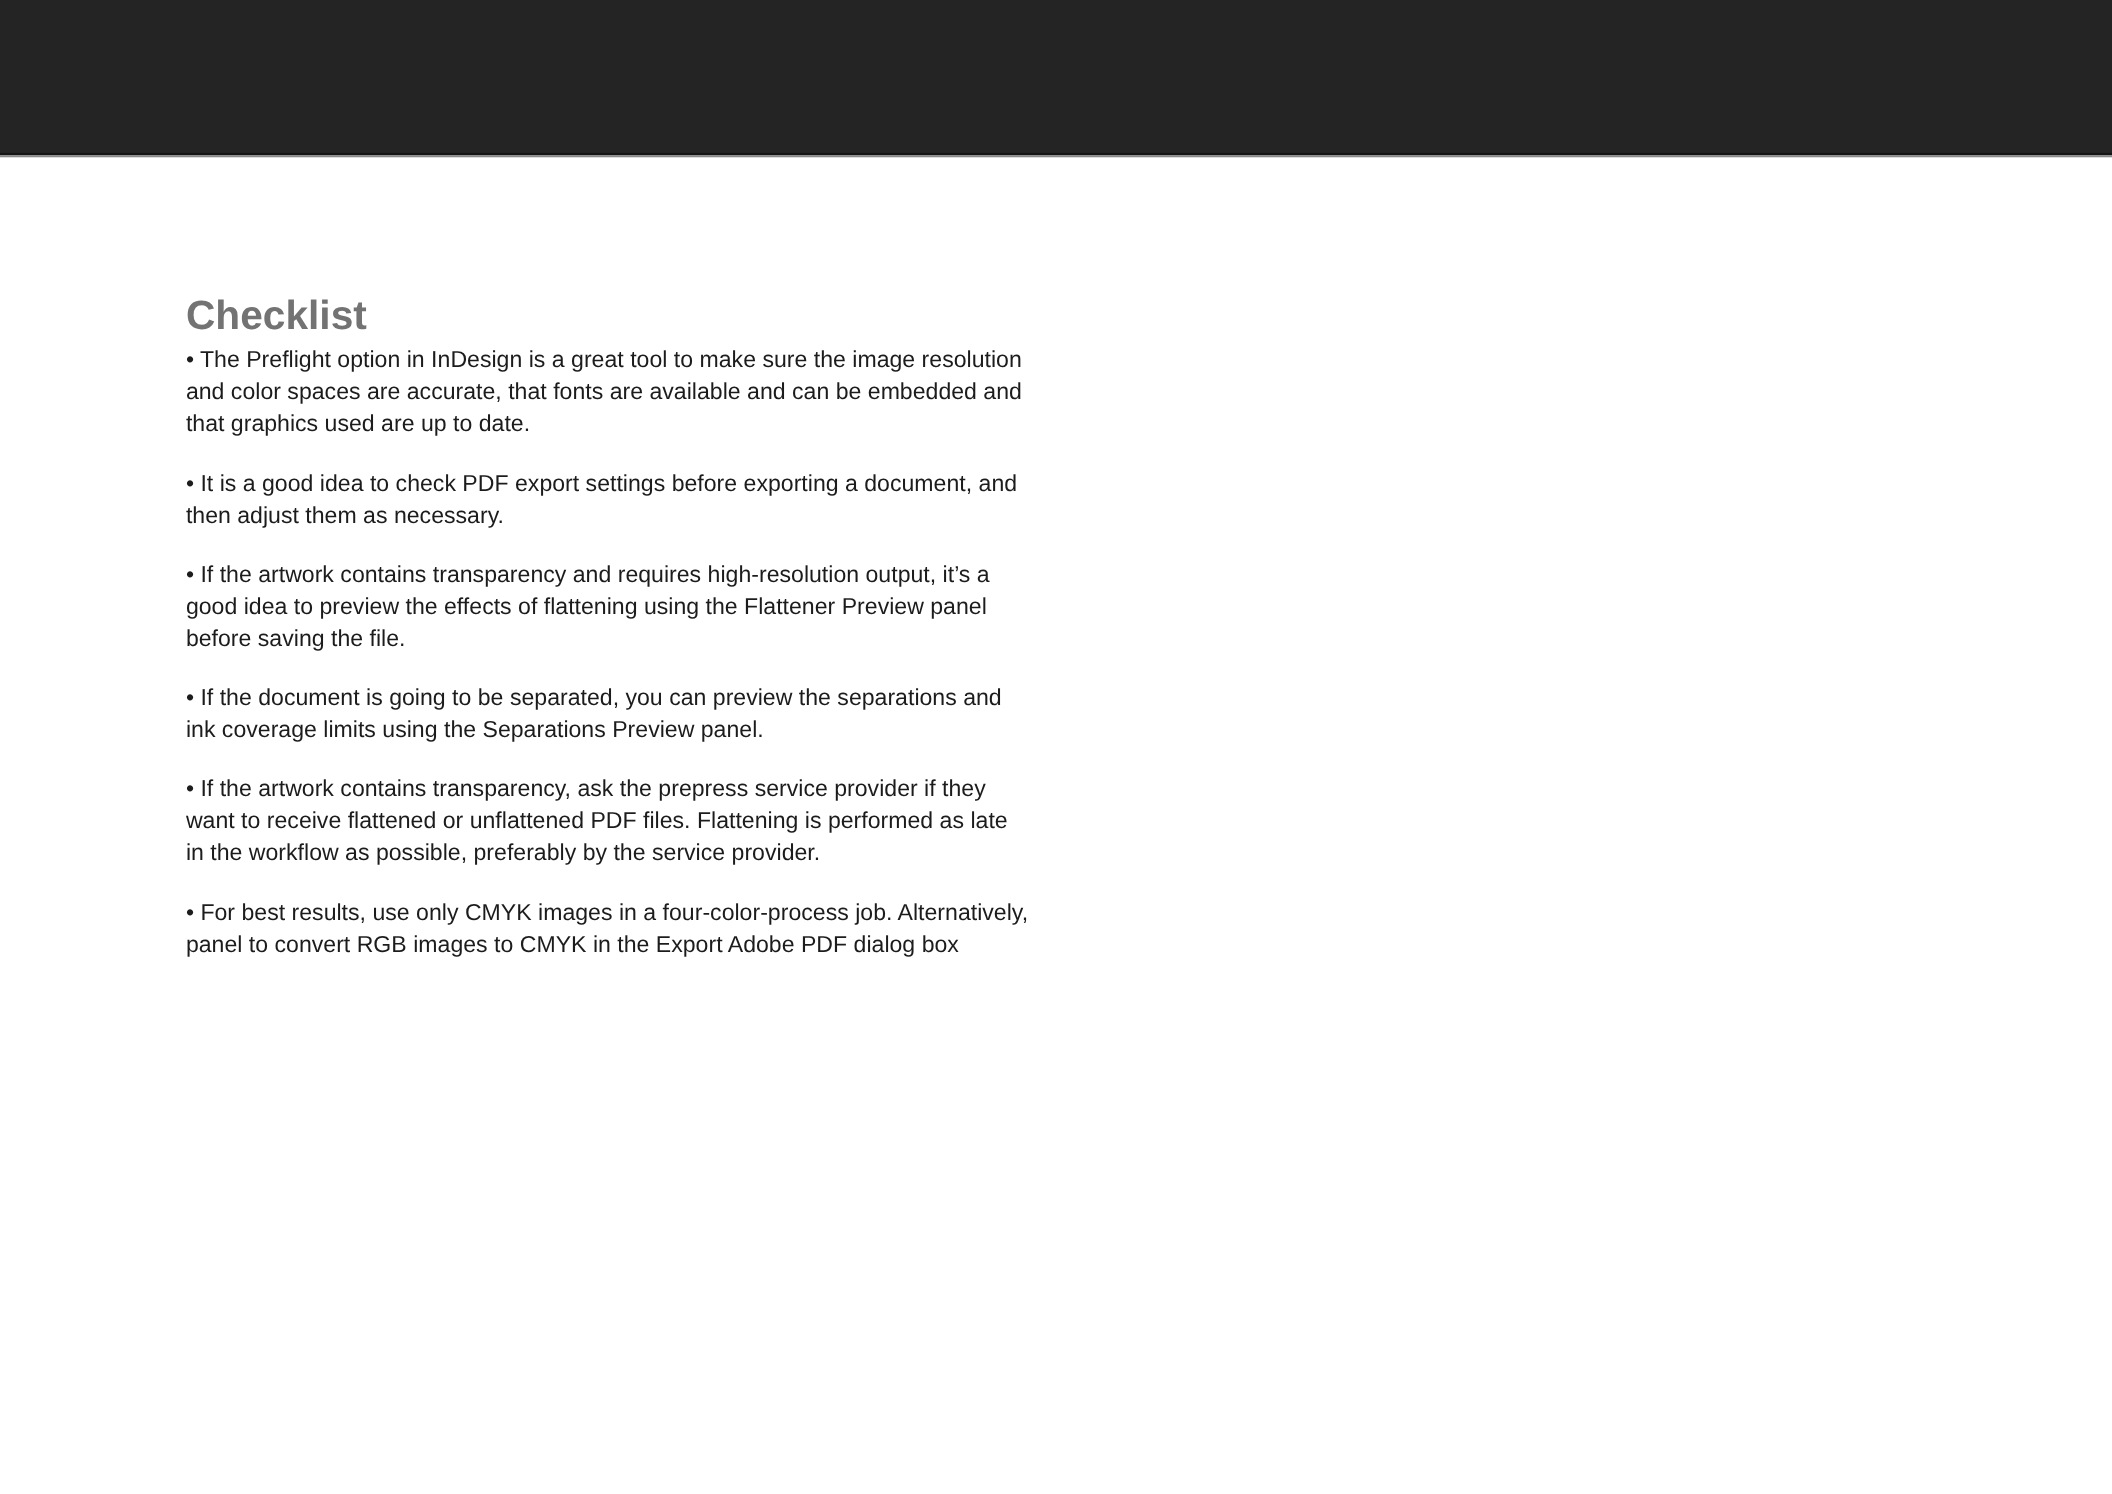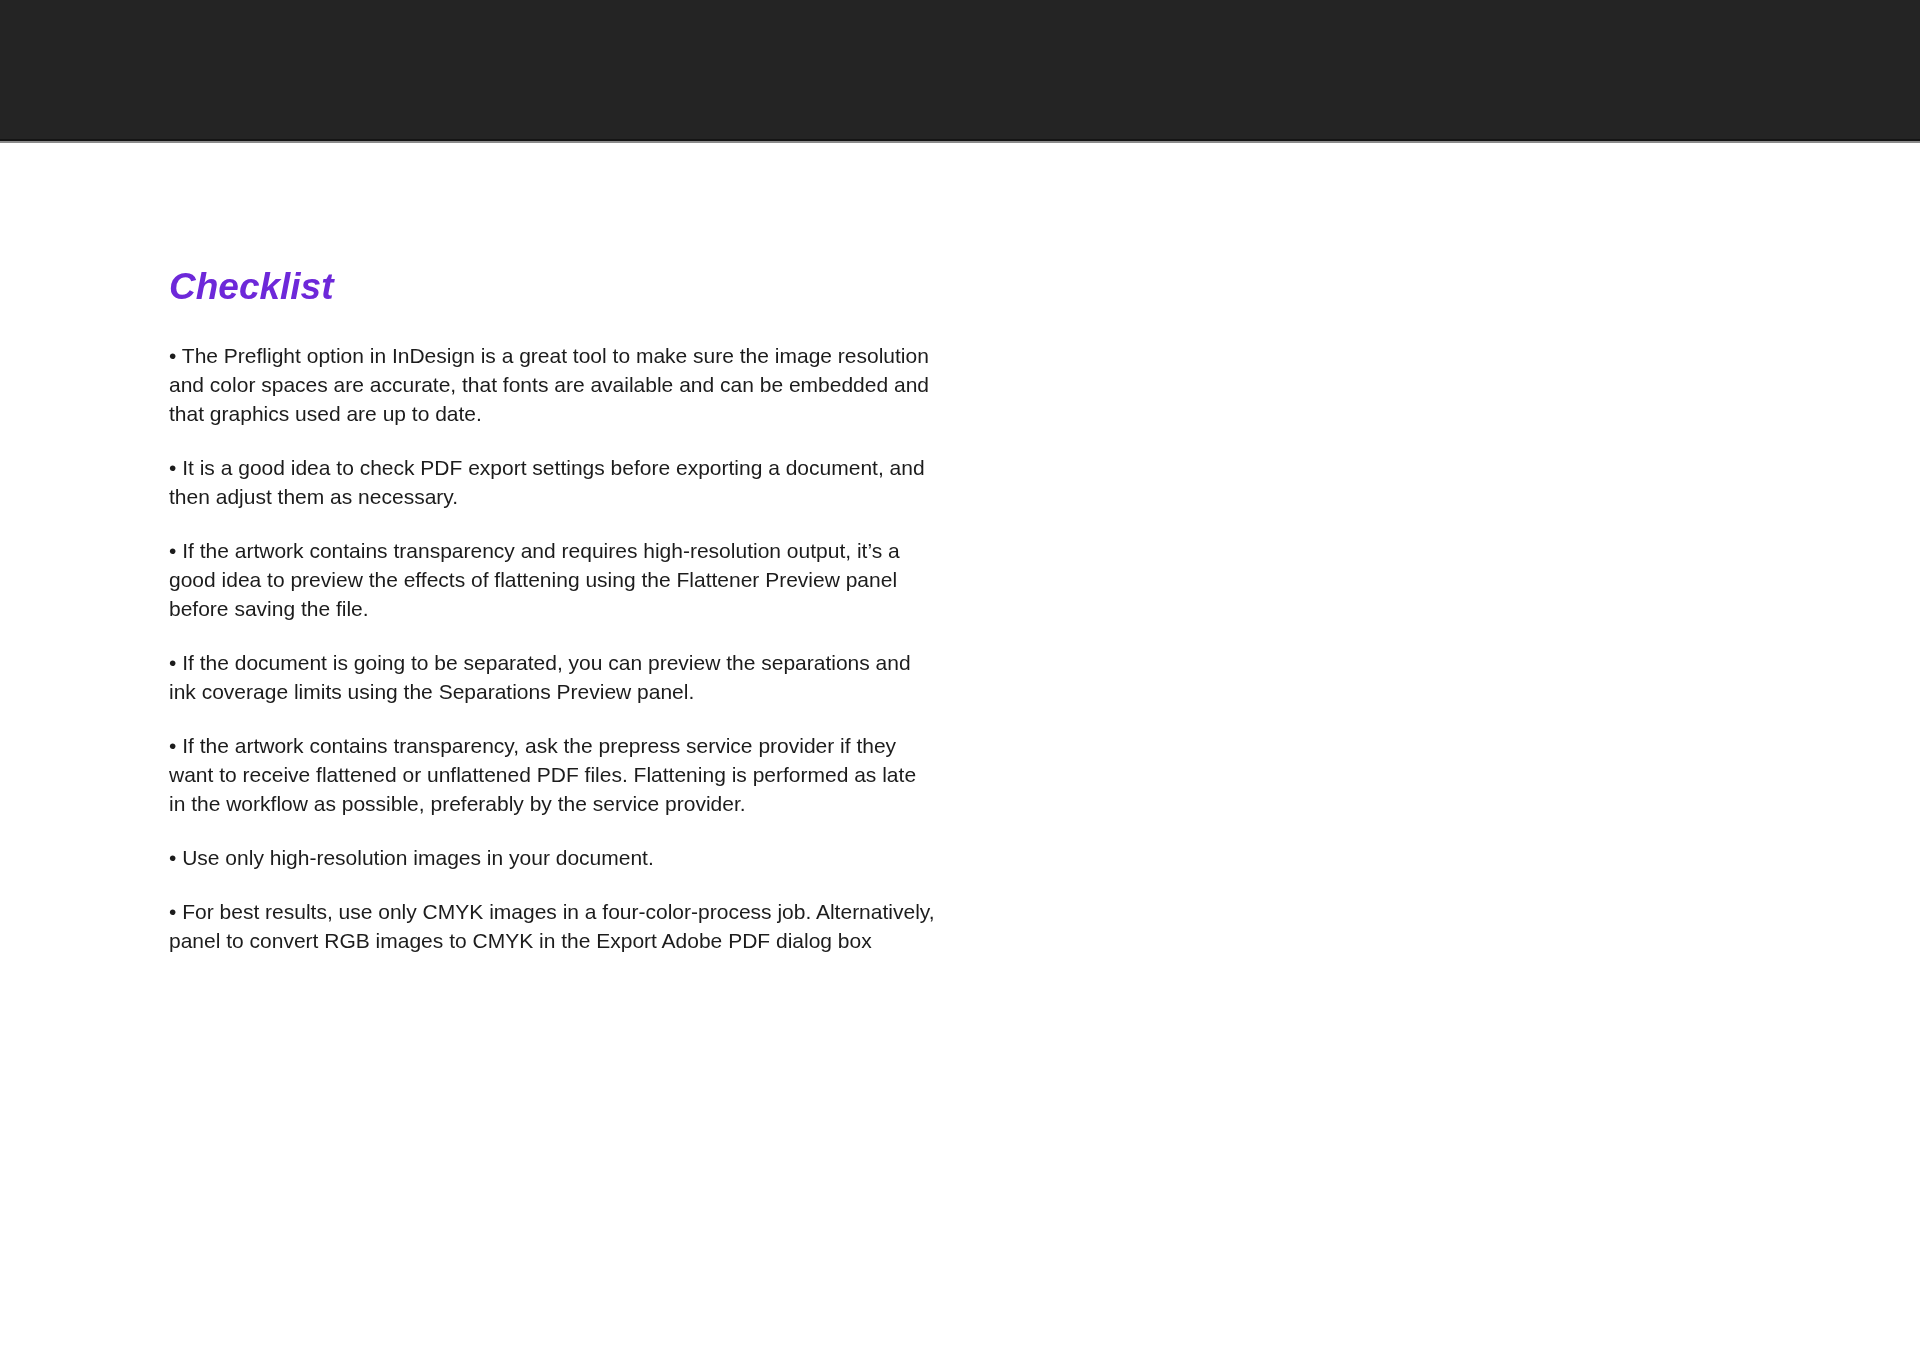--- a/index.html
+++ b/index.html
@@ -28,23 +28,22 @@
   }
   .content {
     padding: 124px 0 0 169px;
     width: 1160px;
     color: #1c1c1c;
   }
   .page-title {
     font-size: 37px;
     font-weight: bold;
     line-height: 40px;
-    margin: 0 0 34px 0;
-    color: #6d28d9;
-    font-style: italic;
+    margin: 0 0 6px 0;
+    color: #737373;
   }
   .bullet-paragraph {
     font-size: 21px;
     line-height: 29px;
     margin: 0 0 25px 0;
     white-space: pre;
     color: #1c1c1c;
   }
 </style>
 </head>
@@ -69,20 +68,19 @@
 good idea to preview the effects of flattening using the Flattener Preview panel
 before saving the file.</p>
 
     <p class="bullet-paragraph">• If the document is going to be separated, you can preview the separations and
 ink coverage limits using the Separations Preview panel.</p>
 
     <p class="bullet-paragraph">• If the artwork contains transparency, ask the prepress service provider if they
 want to receive flattened or unflattened PDF files. Flattening is performed as late
 in the workflow as possible, preferably by the service provider.</p>
 
-    <p class="bullet-paragraph">• Use only high-resolution images in your document.</p>
 
     <p class="bullet-paragraph">• For best results, use only CMYK images in a four-color-process job. Alternatively,
 panel to convert RGB images to CMYK in the Export Adobe PDF dialog box</p>
 
   </div>
 
 </div>
 
 </body></html>

